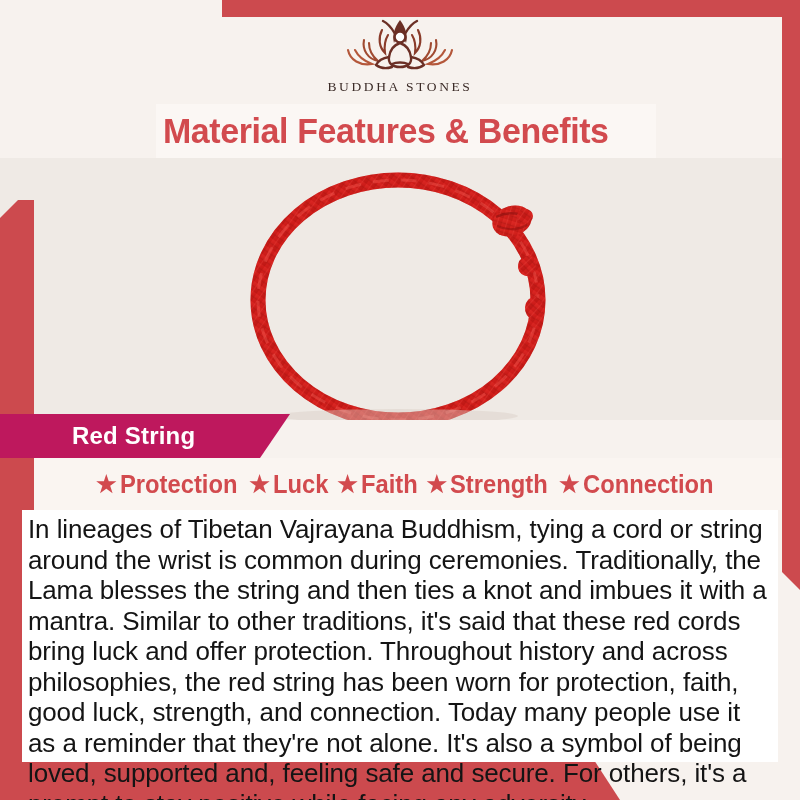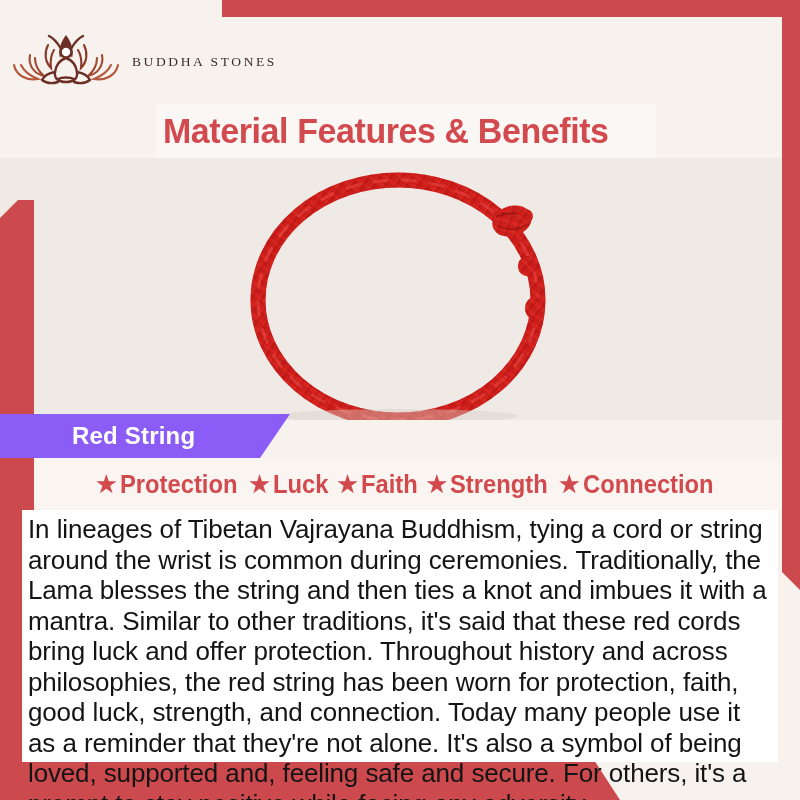--- a/index.html
+++ b/index.html
@@ -32,21 +32,21 @@
   }
   #frame-bottom-bar{
     position:absolute; left:0; bottom:0; width:620px; height:40px;
     background:#cc4a4e; z-index:4;
     clip-path:polygon(0 0, calc(100% - 26px) 0, 100% 100%, 0 100%);
   }
 
   
   #header{
     position:absolute; top:0; left:0; width:800px; height:108px;
-    display:flex; flex-direction:row; align-items:center;
+    display:flex; flex-direction:column; align-items:center;
     justify-content:flex-start; padding-top:14px; z-index:5;
   }
   #logo-mark{ width:132px; height:64px; display:block; }
   #brand-name{
     font-family:"Liberation Serif", serif;
     font-size:13.5px; letter-spacing:2.6px; color:#3b2b27;
     margin-top:1px; white-space:nowrap;
   }
 
   
@@ -66,21 +66,21 @@
     position:absolute; top:158px; left:0; width:800px; height:262px;
     background:#efeae5; z-index:1;
   }
   #product-image{
     position:absolute; top:0; left:0; width:800px; height:262px;
   }
 
   
   #material-banner{
     position:absolute; top:414px; left:0; width:290px; height:44px;
-    background:#8b5cf6; z-index:6;
+    background:#be185d; z-index:6;
     clip-path:polygon(0 0, 100% 0, calc(100% - 30px) 100%, 0 100%);
     display:flex; align-items:center;
   }
   #material-name{
     color:#ffffff; font-size:24px; font-weight:bold;
     margin-left:72px; letter-spacing:0.2px;
   }
 
   
   #benefits-row{

